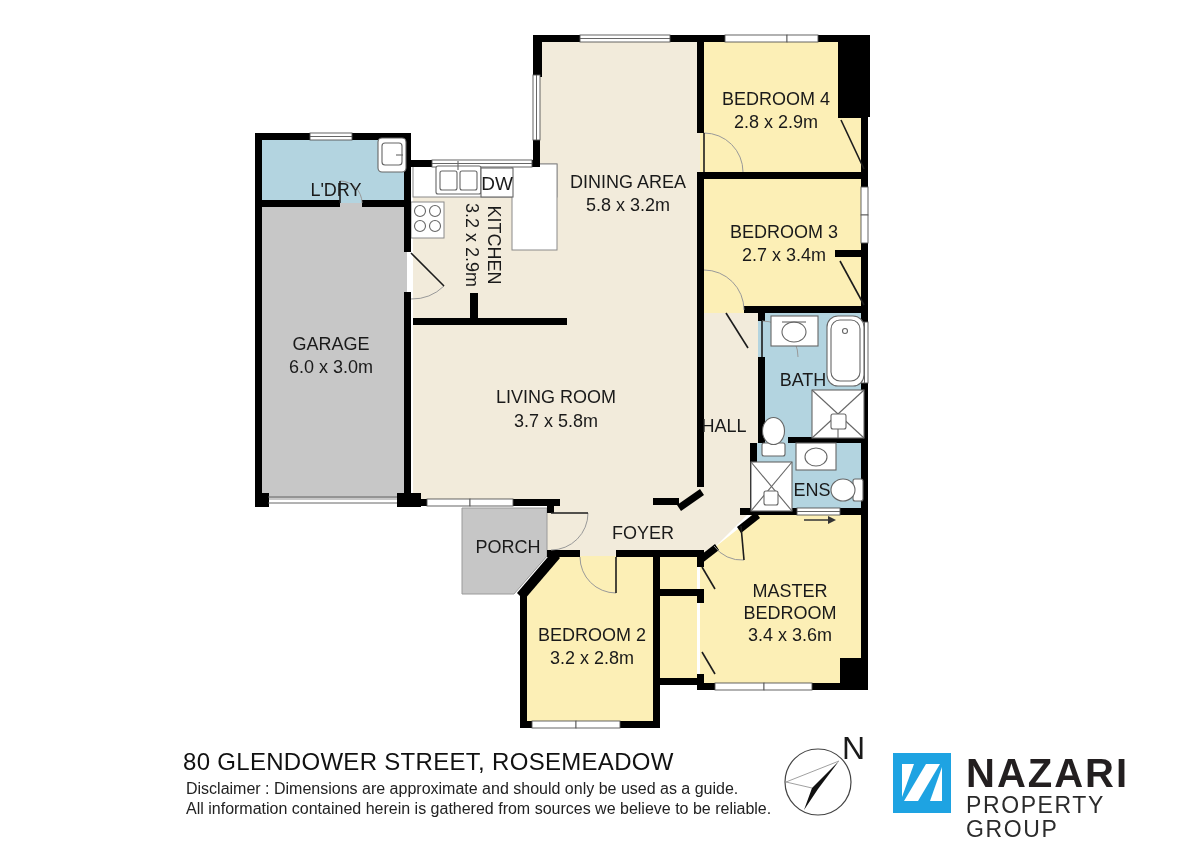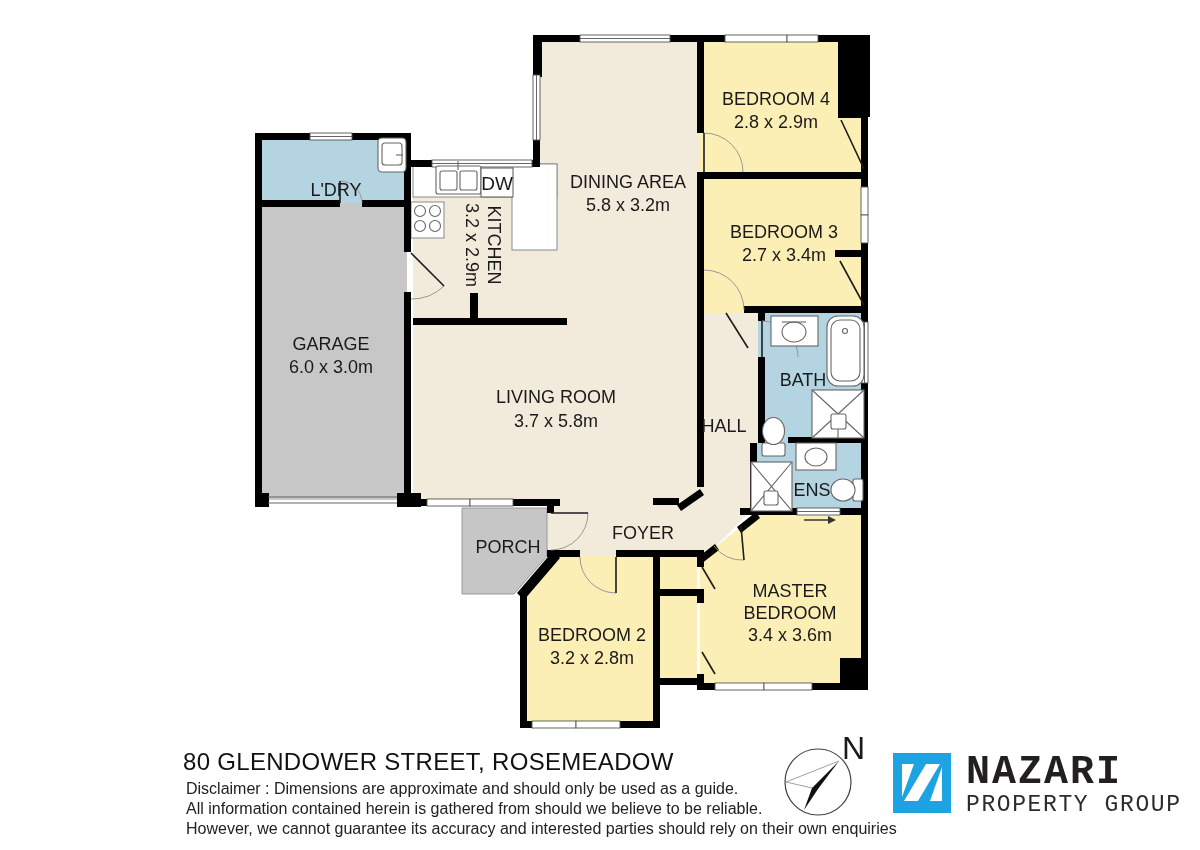--- a/index.html
+++ b/index.html
@@ -2,21 +2,21 @@
 <html><head>
 <meta charset="utf-8">
 <style>
   html,body{margin:0;padding:0;background:#fff;}
   .canvas{position:relative;width:1200px;height:850px;background:#ffffff;overflow:hidden;
           font-family:"Liberation Sans", sans-serif;}
   svg text{font-family:"Liberation Sans", sans-serif;fill:#1a1a1a;}
   .room-label{font-size:18px;}
   .footer-address{position:absolute;left:183px;top:748px;font-size:24px;color:#111;letter-spacing:.3px;white-space:nowrap;}
   .footer-disclaimer{position:absolute;left:186px;top:779px;font-size:16px;line-height:20px;color:#222;white-space:nowrap;}
-  .logo{position:absolute;left:893px;top:753px;display:flex;align-items:flex-start;gap:15px;font-family:Liberation Mono, monospace;}
+  .logo{position:absolute;left:893px;top:753px;display:flex;align-items:flex-start;gap:15px;}
   .logo-mark{width:58px;height:60px;background:#1EA3E2;flex:0 0 auto;}
   .logo-text{display:flex;flex-direction:column;}
   .logo-name{font-size:40px;font-weight:bold;color:#231f20;letter-spacing:2px;line-height:40px;}
   .logo-tagline{font-size:23px;color:#2b2b2b;letter-spacing:1.6px;line-height:24px;}
 </style>
 </head>
 <body>
 
 <div class="canvas">
 
@@ -280,22 +280,21 @@
     <circle cx="48" cy="57" r="33" fill="none" stroke="#444" stroke-width="1.2"></circle>
     <line x1="16" y1="57" x2="69" y2="36" stroke="#888" stroke-width="0.8"></line>
     <line x1="16" y1="57" x2="42" y2="63" stroke="#888" stroke-width="0.8"></line>
     <polygon points="69,36 42,63 34,85 48,64" fill="#111"></polygon>
     <text x="72" y="34" font-size="32" fill="#111">N</text>
   </svg>
 
   <div class="footer-address">80 GLENDOWER STREET, ROSEMEADOW</div>
   <div class="footer-disclaimer">
     <div>Disclaimer : Dimensions are approximate and should only be used as a guide.</div>
-    <div>All information contained herein is gathered from should we believe to be reliable.</div>
-    <div>However, we cannot guarantee its accuracy and interested parties should rely on their own enquiries</div>
+    <div>All information contained herein is gathered from sources we believe to be reliable.</div>
   </div>
 
   <div class="logo">
     <div class="logo-mark">
       <svg width="58" height="60" viewBox="0 0 58 60">
         <path d="M9,11 L21,11 L9,44 Z" fill="#fff"></path>
         <path d="M33,11 L47,11 L25,48 L11,48 Z" fill="#fff"></path>
         <path d="M49,14 L49,48 L37,48 Z" fill="#fff"></path>
       </svg>
     </div>

